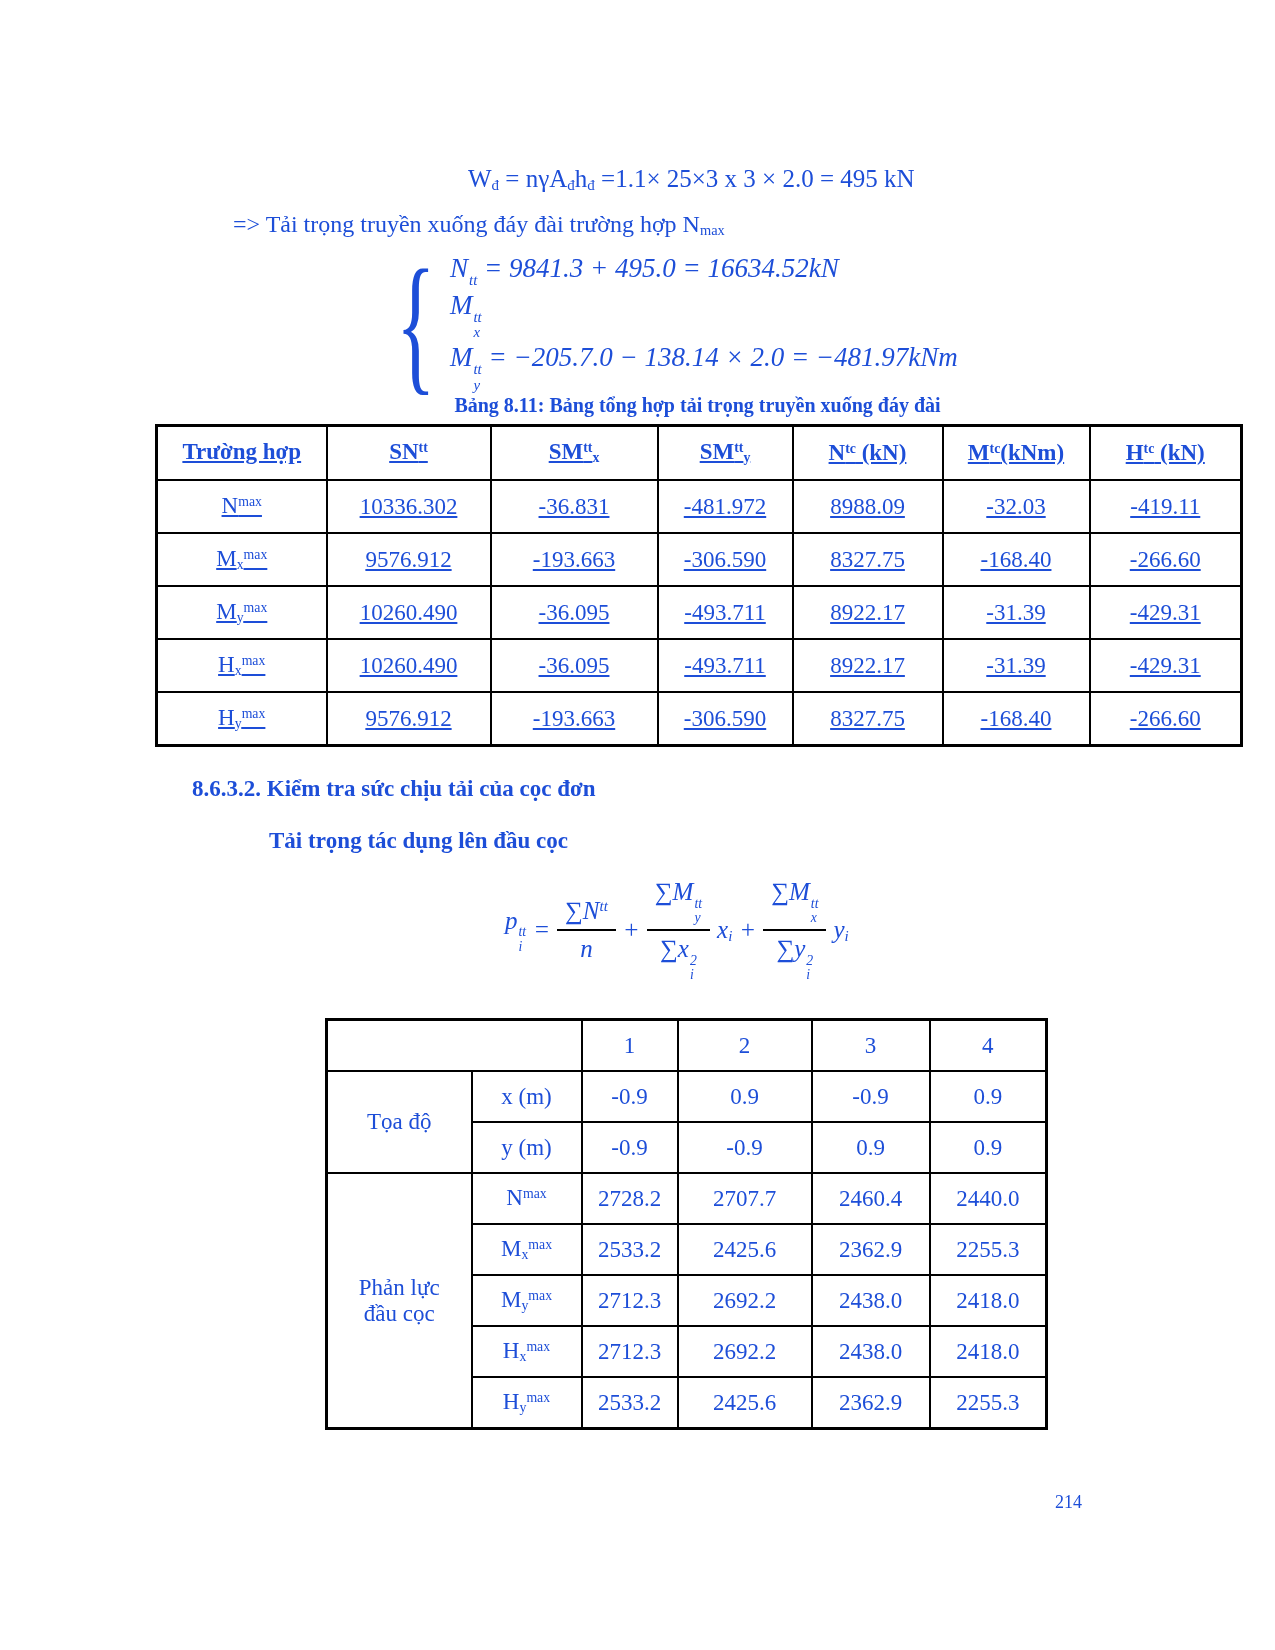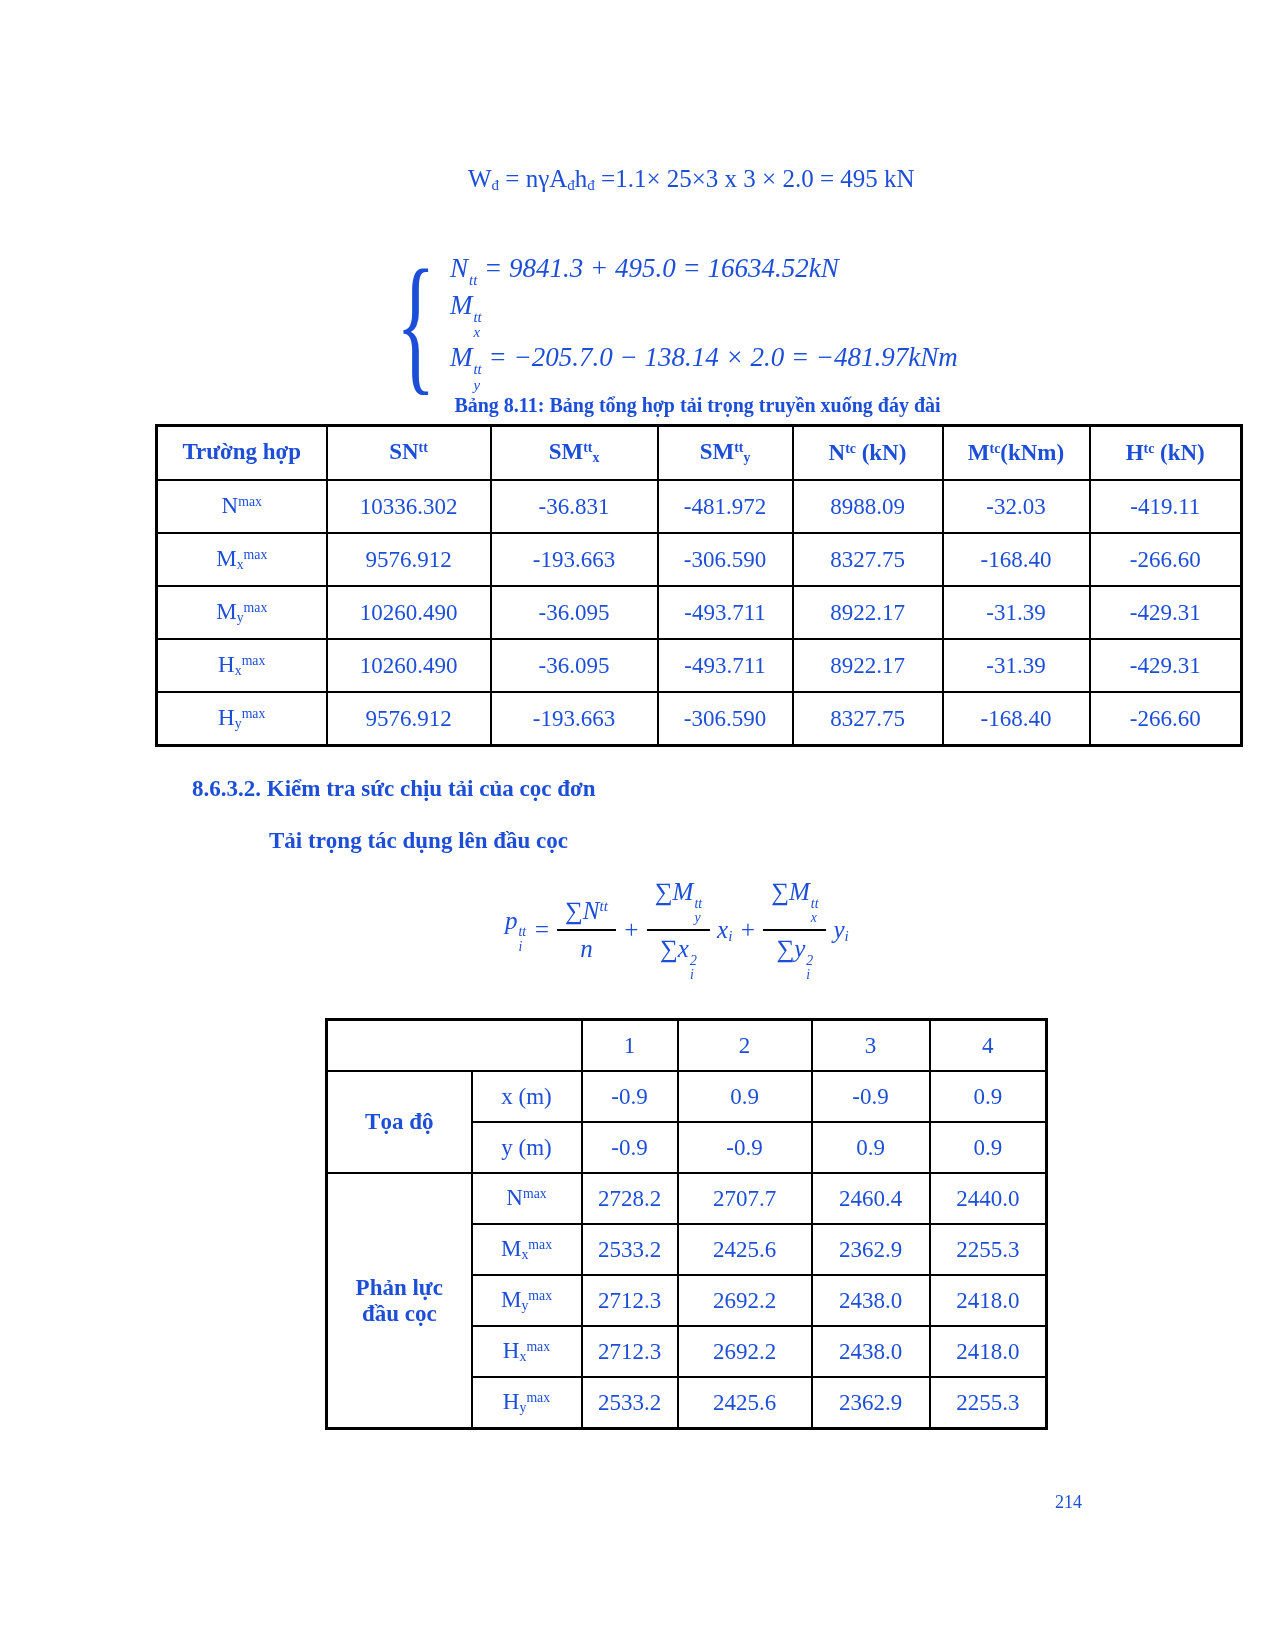--- a/index.html
+++ b/index.html
@@ -29,34 +29,35 @@
   .frac .den { padding-top:4px; }
 
   
   .ttl { font-weight:bold; font-size:20px; text-align:center; }
   .heading { font-weight:bold; font-size:23px; white-space:nowrap; }
 
   
   table { border-collapse:collapse; table-layout:fixed; background:#fff; }
   td { border:2px solid #000; text-align:center; vertical-align:middle; padding:0; overflow:hidden; }
   .t811 { border:3px solid #000; width:1085px; font-size:23px; }
-  .t811 td { height:51px; }
+  .t811 td { height:51px;text-decoration:underline; }
   .t811 tr.hdr td { height:52px; font-weight:bold; }
   .t812 { border:3px solid #000; width:720px; font-size:23px; }
   .t812 td { height:49px; }
-  .grp { font-weight:bold;margin-left:32px; }
+  .grp { font-weight:normal;margin-left:32px; }
   .pagenum { font-size:18px; }
 </style>
 </head>
 <body>
 
 <div class="page">
 
   <div class="abs w-formula" style="left:468px; top:165px;"><span>W</span><span class="sb">đ</span><span> = nγA</span><span class="sb">đ</span><span>h</span><span class="sb">đ</span><span> =1.1× 25×3 x 3 × 2.0 = 495 kN</span></div>
 
+  <div class="abs intro" style="left:233px; top:211px;"><span>=&gt; Tải trọng truyền xuống đáy đài trường hợp N</span><span class="sb">max</span></div>
 
   <div class="abs system" style="left:396px; top:252px;">
     <span class="brace">{</span>
     <span class="eqlines">
       <span class="eqline"><span>N</span><span class="ss">
             <span>tt</span>
             <span></span>
           </span><span> = 9841.3 + 495.0 = 16634.52kN</span></span>
       <span class="eqline"><span>M</span><span class="ss">
             <span>tt</span>

